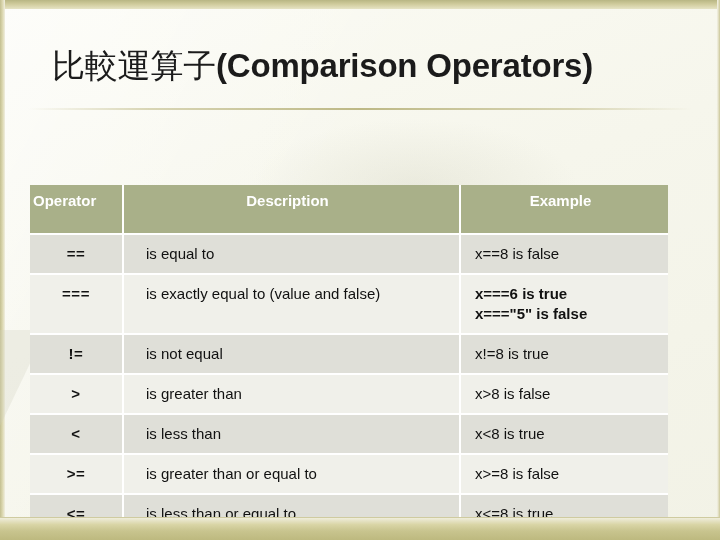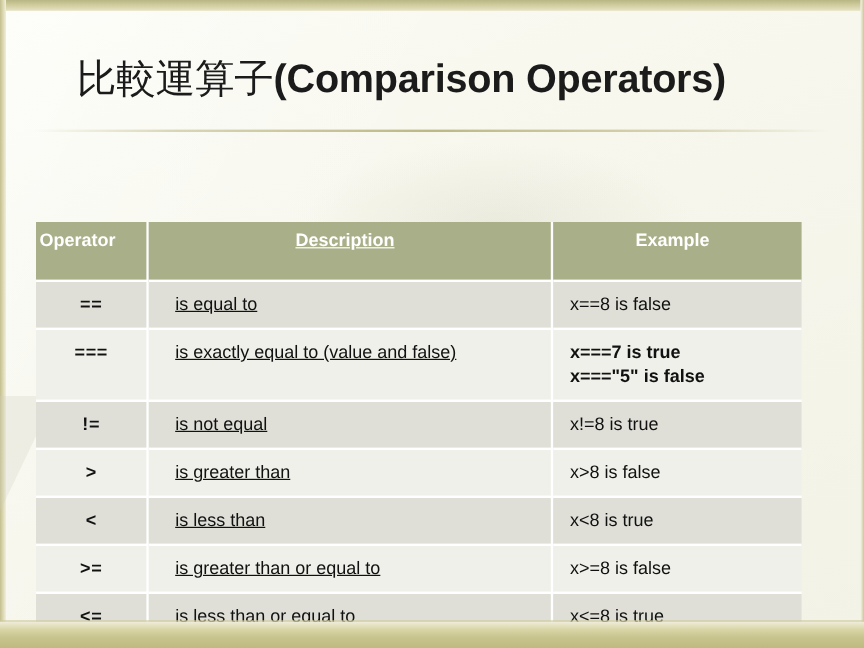--- a/index.html
+++ b/index.html
@@ -86,21 +86,20 @@
   .title {
     position: absolute;
     left: 52px;
     top: 44px;
     width: 640px;
     font-size: 33px;
     line-height: 44px;
     color: #1b1b1b;
     letter-spacing: -0.2px;
     white-space: nowrap;
-    margin-left: 12px;
   }
   .title .cjk { font-family: "DejaVu Sans", sans-serif; font-weight: 400; }
   .title .latin { font-weight: 700; }
 
   .rule {
     position: absolute;
     left: 28px;
     top: 108px;
     width: 664px;
     height: 2px;
@@ -135,21 +134,21 @@
   }
   .table td, .table th {
     vertical-align: top;
     padding: 0;
     border-right: 2px solid #ffffff;
     border-bottom: 2px solid #ffffff;
   }
   .table td:last-child, .table th:last-child { border-right: none; }
 
   .col-op    { width: 92px; }
-  .col-desc  { width: 335px; text-decoration: underline; }
+  .col-desc  { width: 335px; }
   .col-ex    { width: 207px; }
 
   thead th {
     background: #a9b089;
     color: #ffffff;
     font-size: 15px;
     font-weight: 700;
     height: 48px;
     border-bottom: 2px solid #ffffff;
   }
@@ -235,21 +234,21 @@
       </tr>
 
       <tr class="h-row2">
         <td class="col-op">
           <span class="cell op">===</span>
         </td>
         <td class="col-desc">
           <span class="cell desc">is exactly equal to (value and false)</span>
         </td>
         <td class="col-ex">
-          <span class="cell ex bold"><span>x===7 is true</span><br><span>x==="5" is false</span></span>
+          <span class="cell ex bold"><span>x===6 is true</span><br><span>x==="5" is false</span></span>
         </td>
       </tr>
 
       <tr class="alt h-row3">
         <td class="col-op">
           <span class="cell op">!=</span>
         </td>
         <td class="col-desc">
           <span class="cell desc">is not equal</span>
         </td>

